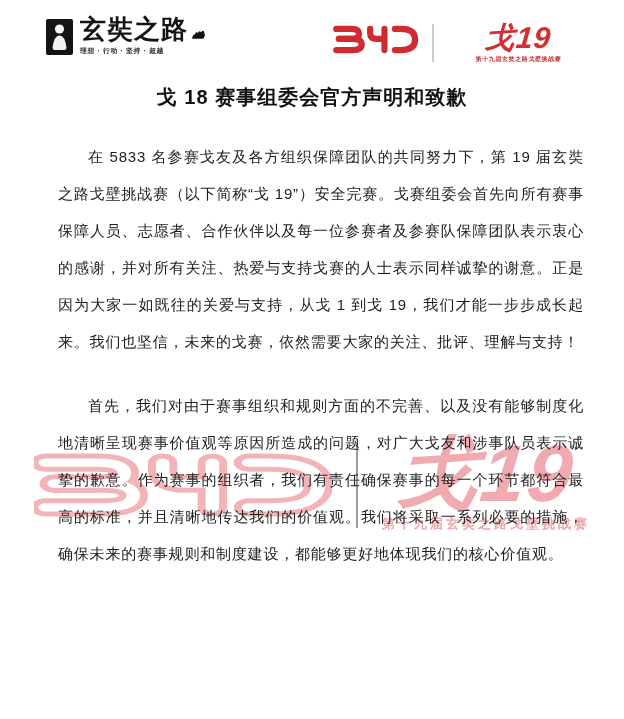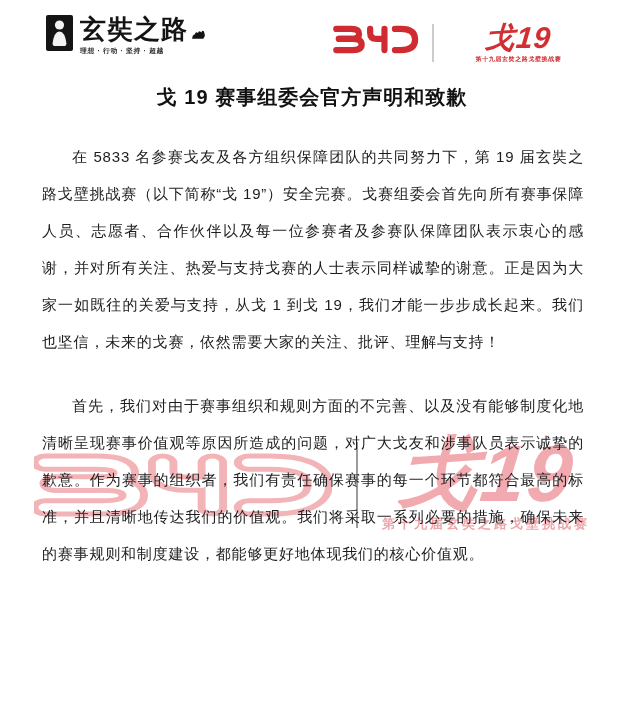--- a/index.html
+++ b/index.html
@@ -26,21 +26,21 @@
     font-size:13px; font-weight:700; letter-spacing:3px; color:#efa6ab;
     margin-top:3px; white-space:nowrap;
   }
 
   
   .header {
     position:relative; z-index:1;
     display:flex; justify-content:space-between; align-items:flex-start;
     padding:15px 34px 0 46px;
   }
-  .brand-left { display:flex; gap:7px; align-items:flex-start; }
+  .brand-left { display:flex; gap:7px; align-items:center; }
   .brand-left-text { display:flex; flex-direction:column; }
   .brand-name-row { display:flex; align-items:flex-start; gap:3px; }
   .xz-name {
     font-family:"DejaVu Serif","Liberation Serif",serif;
     font-size:26px; font-weight:700; color:#141414; letter-spacing:1px; line-height:1.15;
     white-space:nowrap;
   }
   .xz-tagline {
     font-size:10px; color:#2b2b2b; letter-spacing:1px; white-space:nowrap;
     transform:scale(0.68); transform-origin:left top; margin-top:1px; font-weight:700;
@@ -57,21 +57,21 @@
     transform:scale(0.60); transform-origin:center top; margin-top:2px; letter-spacing:1px;
   }
 
   
   .doc-title {
     position:relative; z-index:1; text-align:center;
     font-size:20px; font-weight:700; color:#111; letter-spacing:1px; margin-top:15px;
   }
 
   
-  .article { position:relative; z-index:1; padding:0 40px 0 42px; margin-top:27px; }
+  .article { position:relative; z-index:1; padding:0 40px 0 58px; margin-top:27px; }
   .article p {
     margin:0 0 27px 0; font-size:15px; line-height:37px; color:#1d1d1f;
     text-align:justify; text-indent:2em; letter-spacing:0.8px;
   }
 </style>
 </head>
 <body>
 
 <div class="page">
 
@@ -131,20 +131,20 @@
       </svg>
       <div class="hd-divider"></div>
       <div class="ge19-block">
         <div class="ge19-name">戈19</div>
         <div class="ge19-tagline">第十九届玄奘之路戈壁挑战赛</div>
       </div>
     </div>
 
   </div>
 
-  <div class="doc-title">戈 19 赛事组委会官方声明和致歉</div>
+  <div class="doc-title">戈 18 赛事组委会官方声明和致歉</div>
 
   <div class="article">
     <p>在 5833 名参赛戈友及各方组织保障团队的共同努力下，第 19 届玄奘之路戈壁挑战赛（以下简称“戈 19”）安全完赛。戈赛组委会首先向所有赛事保障人员、志愿者、合作伙伴以及每一位参赛者及参赛队保障团队表示衷心的感谢，并对所有关注、热爱与支持戈赛的人士表示同样诚挚的谢意。正是因为大家一如既往的关爱与支持，从戈 1 到戈 19，我们才能一步步成长起来。我们也坚信，未来的戈赛，依然需要大家的关注、批评、理解与支持！</p>
     <p>首先，我们对由于赛事组织和规则方面的不完善、以及没有能够制度化地清晰呈现赛事价值观等原因所造成的问题，对广大戈友和涉事队员表示诚挚的歉意。作为赛事的组织者，我们有责任确保赛事的每一个环节都符合最高的标准，并且清晰地传达我们的价值观。我们将采取一系列必要的措施，确保未来的赛事规则和制度建设，都能够更好地体现我们的核心价值观。</p>
   </div>
 
 </div>
 
 </body></html>

